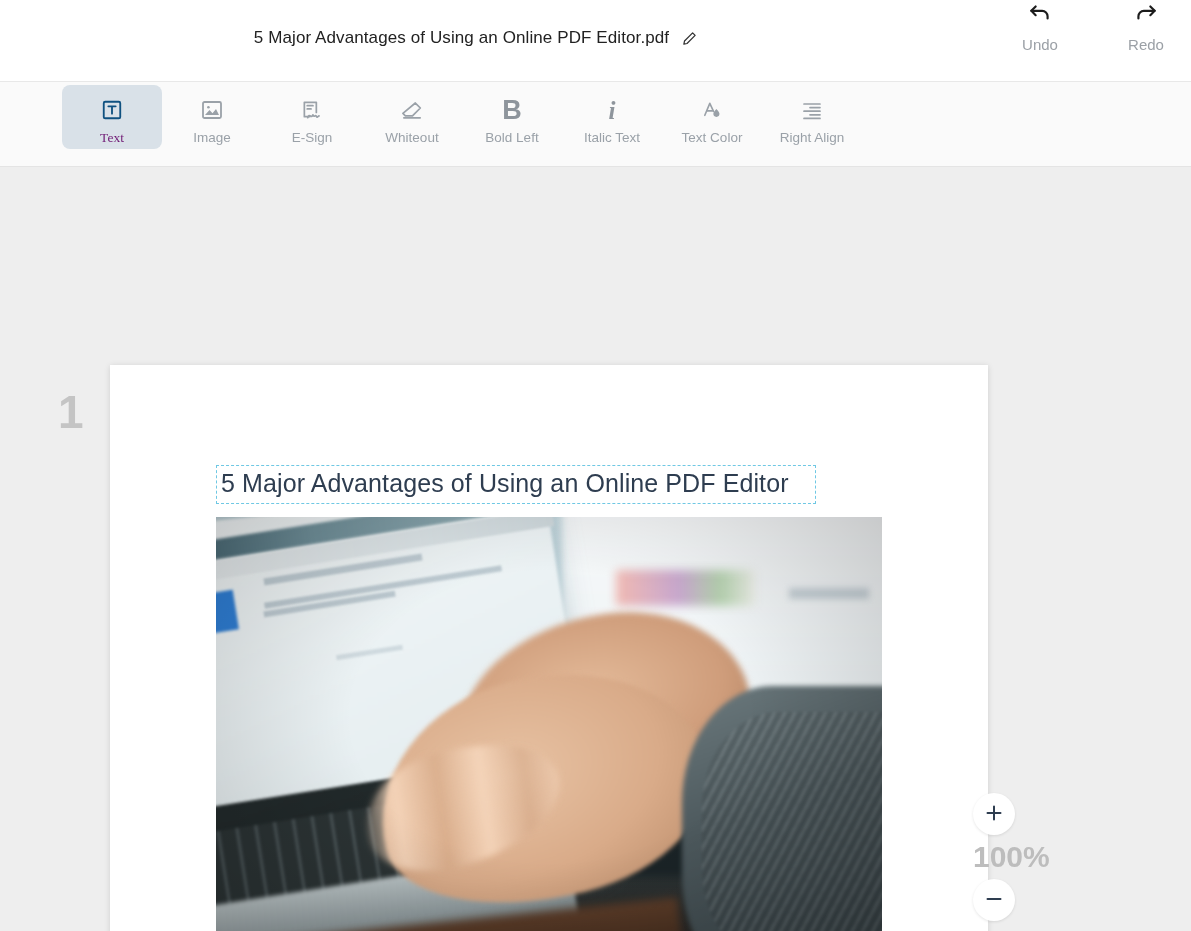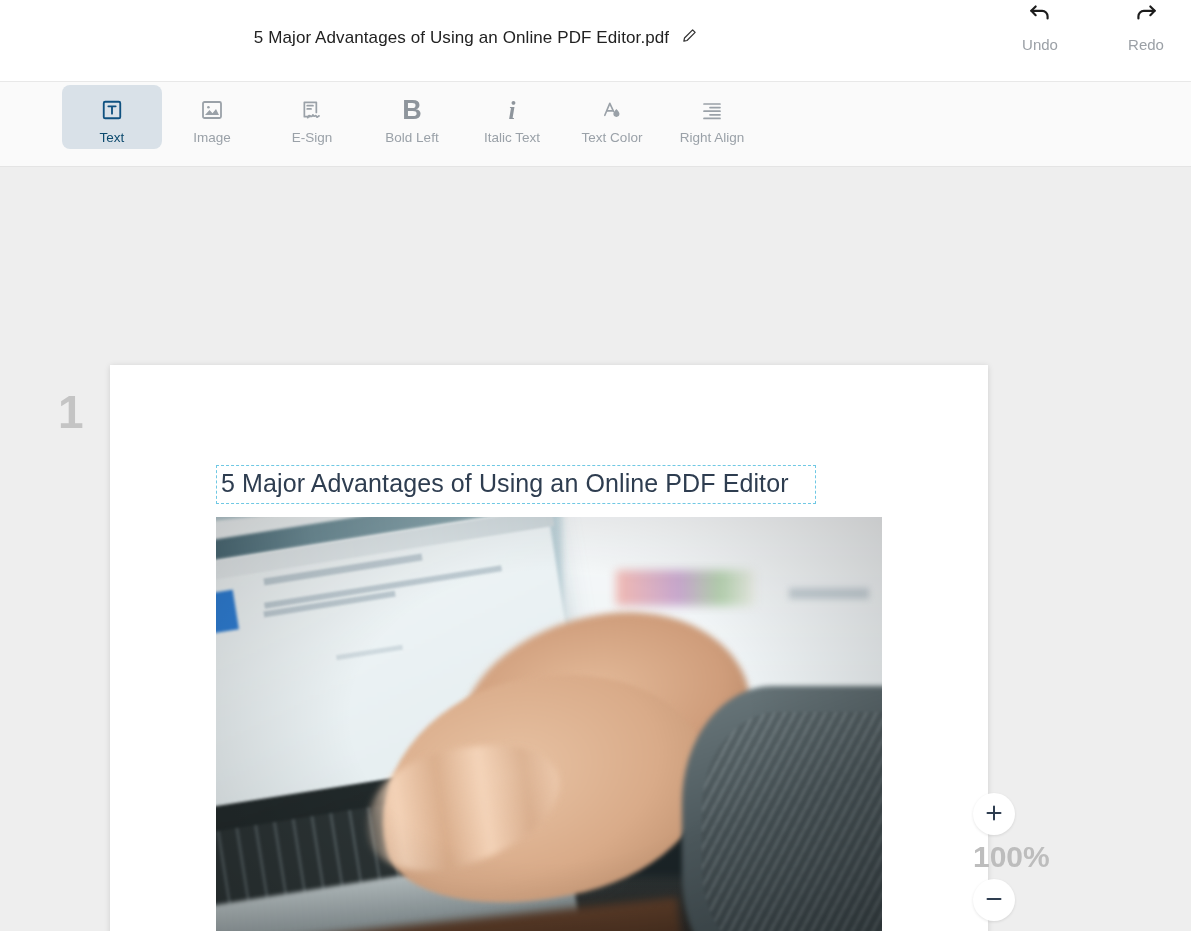--- a/index.html
+++ b/index.html
@@ -13,21 +13,21 @@
 
   
   .header {
     position: absolute; left: 0; top: 0;
     width: 1191px; height: 82px;
     background: #ffffff;
     border-bottom: 1px solid #e8e8e8;
   }
   .doc-title-wrap {
     position: absolute; left: 0; top: 28px; width: 951px;
-    display: flex; align-items: flex-start; justify-content: center;
+    display: flex; align-items: center; justify-content: center;
     gap: 13px;
   }
   .doc-title {
     font-size: 17px; color: #222222; letter-spacing: .1px; white-space: nowrap;
   }
   .pencil-icon { display: block; width: 15px; height: 15px; color: #333; cursor: pointer; }
   .hdr-actions {
     position: absolute; right: 18px; top: 0;
     display: flex; gap: 52px;
   }
@@ -56,21 +56,21 @@
     font-family: inherit;
   }
   .tool .ico {
     height: 30px; display: flex; align-items: center; justify-content: center;
     color: #9aa1a8;
   }
   .tool .ico svg { display: block; }
   .tool .t-lbl { font-size: 13.5px; color: #9aa1a8; margin-top: 5px; white-space: nowrap; }
   .tool.active { background: #d9e1e8; }
   .tool.active .ico { color: #0f5180; }
-  .tool.active .t-lbl { color: #0c4a6e; }
+  .tool.active .t-lbl { color: #701a75; font-family: Liberation Serif, serif; }
   .tool.bold-ico .ico { font-size: 27px; font-weight: 700; color: #8e959c; line-height:1; }
   .tool.italic-ico .ico { font-size: 25px; font-style: italic; font-weight: 600; color: #8e959c; font-family: "Liberation Serif", serif; line-height:1; }
 
   
   .canvas {
     position: absolute; left: 0; top: 167px;
     width: 1191px; height: 764px;
     background: #eeeeee;
     overflow: hidden;
   }
@@ -310,20 +310,29 @@
       <span class="ico">
         <svg width="25" height="23" viewBox="0 0 26 24" fill="none" stroke="currentColor" stroke-width="1.8" stroke-linecap="round" stroke-linejoin="round">
           <path d="M17 14V3.5H4.5v15H10"></path>
           <path d="M7.5 7h6M7.5 10.4h4"></path>
           <path d="M8 19.5c2-5.5 3.6 1.5 5.4-3 1.3 3.4 2.6-.8 3.8 1.8.7 1.5 1.6-.6 2.6-.6"></path>
         </svg>
       </span>
       <span class="t-lbl">E-Sign</span>
     </button>
 
+    <button class="tool">
+      <span class="ico">
+        <svg width="26" height="23" viewBox="0 0 26 24" fill="none" stroke="currentColor" stroke-width="1.8" stroke-linejoin="round">
+          <path d="M16.5 4.2l5.2 5.2-8.2 8.2H6.1l-2.6-2.6z"></path>
+          <path d="M4.5 19.6h17" stroke-linecap="round"></path>
+        </svg>
+      </span>
+      <span class="t-lbl">Whiteout</span>
+    </button>
 
     <button class="tool bold-ico">
       <span class="ico">B</span>
       <span class="t-lbl">Bold Left</span>
     </button>
 
     <button class="tool italic-ico">
       <span class="ico">i</span>
       <span class="t-lbl">Italic Text</span>
     </button>

